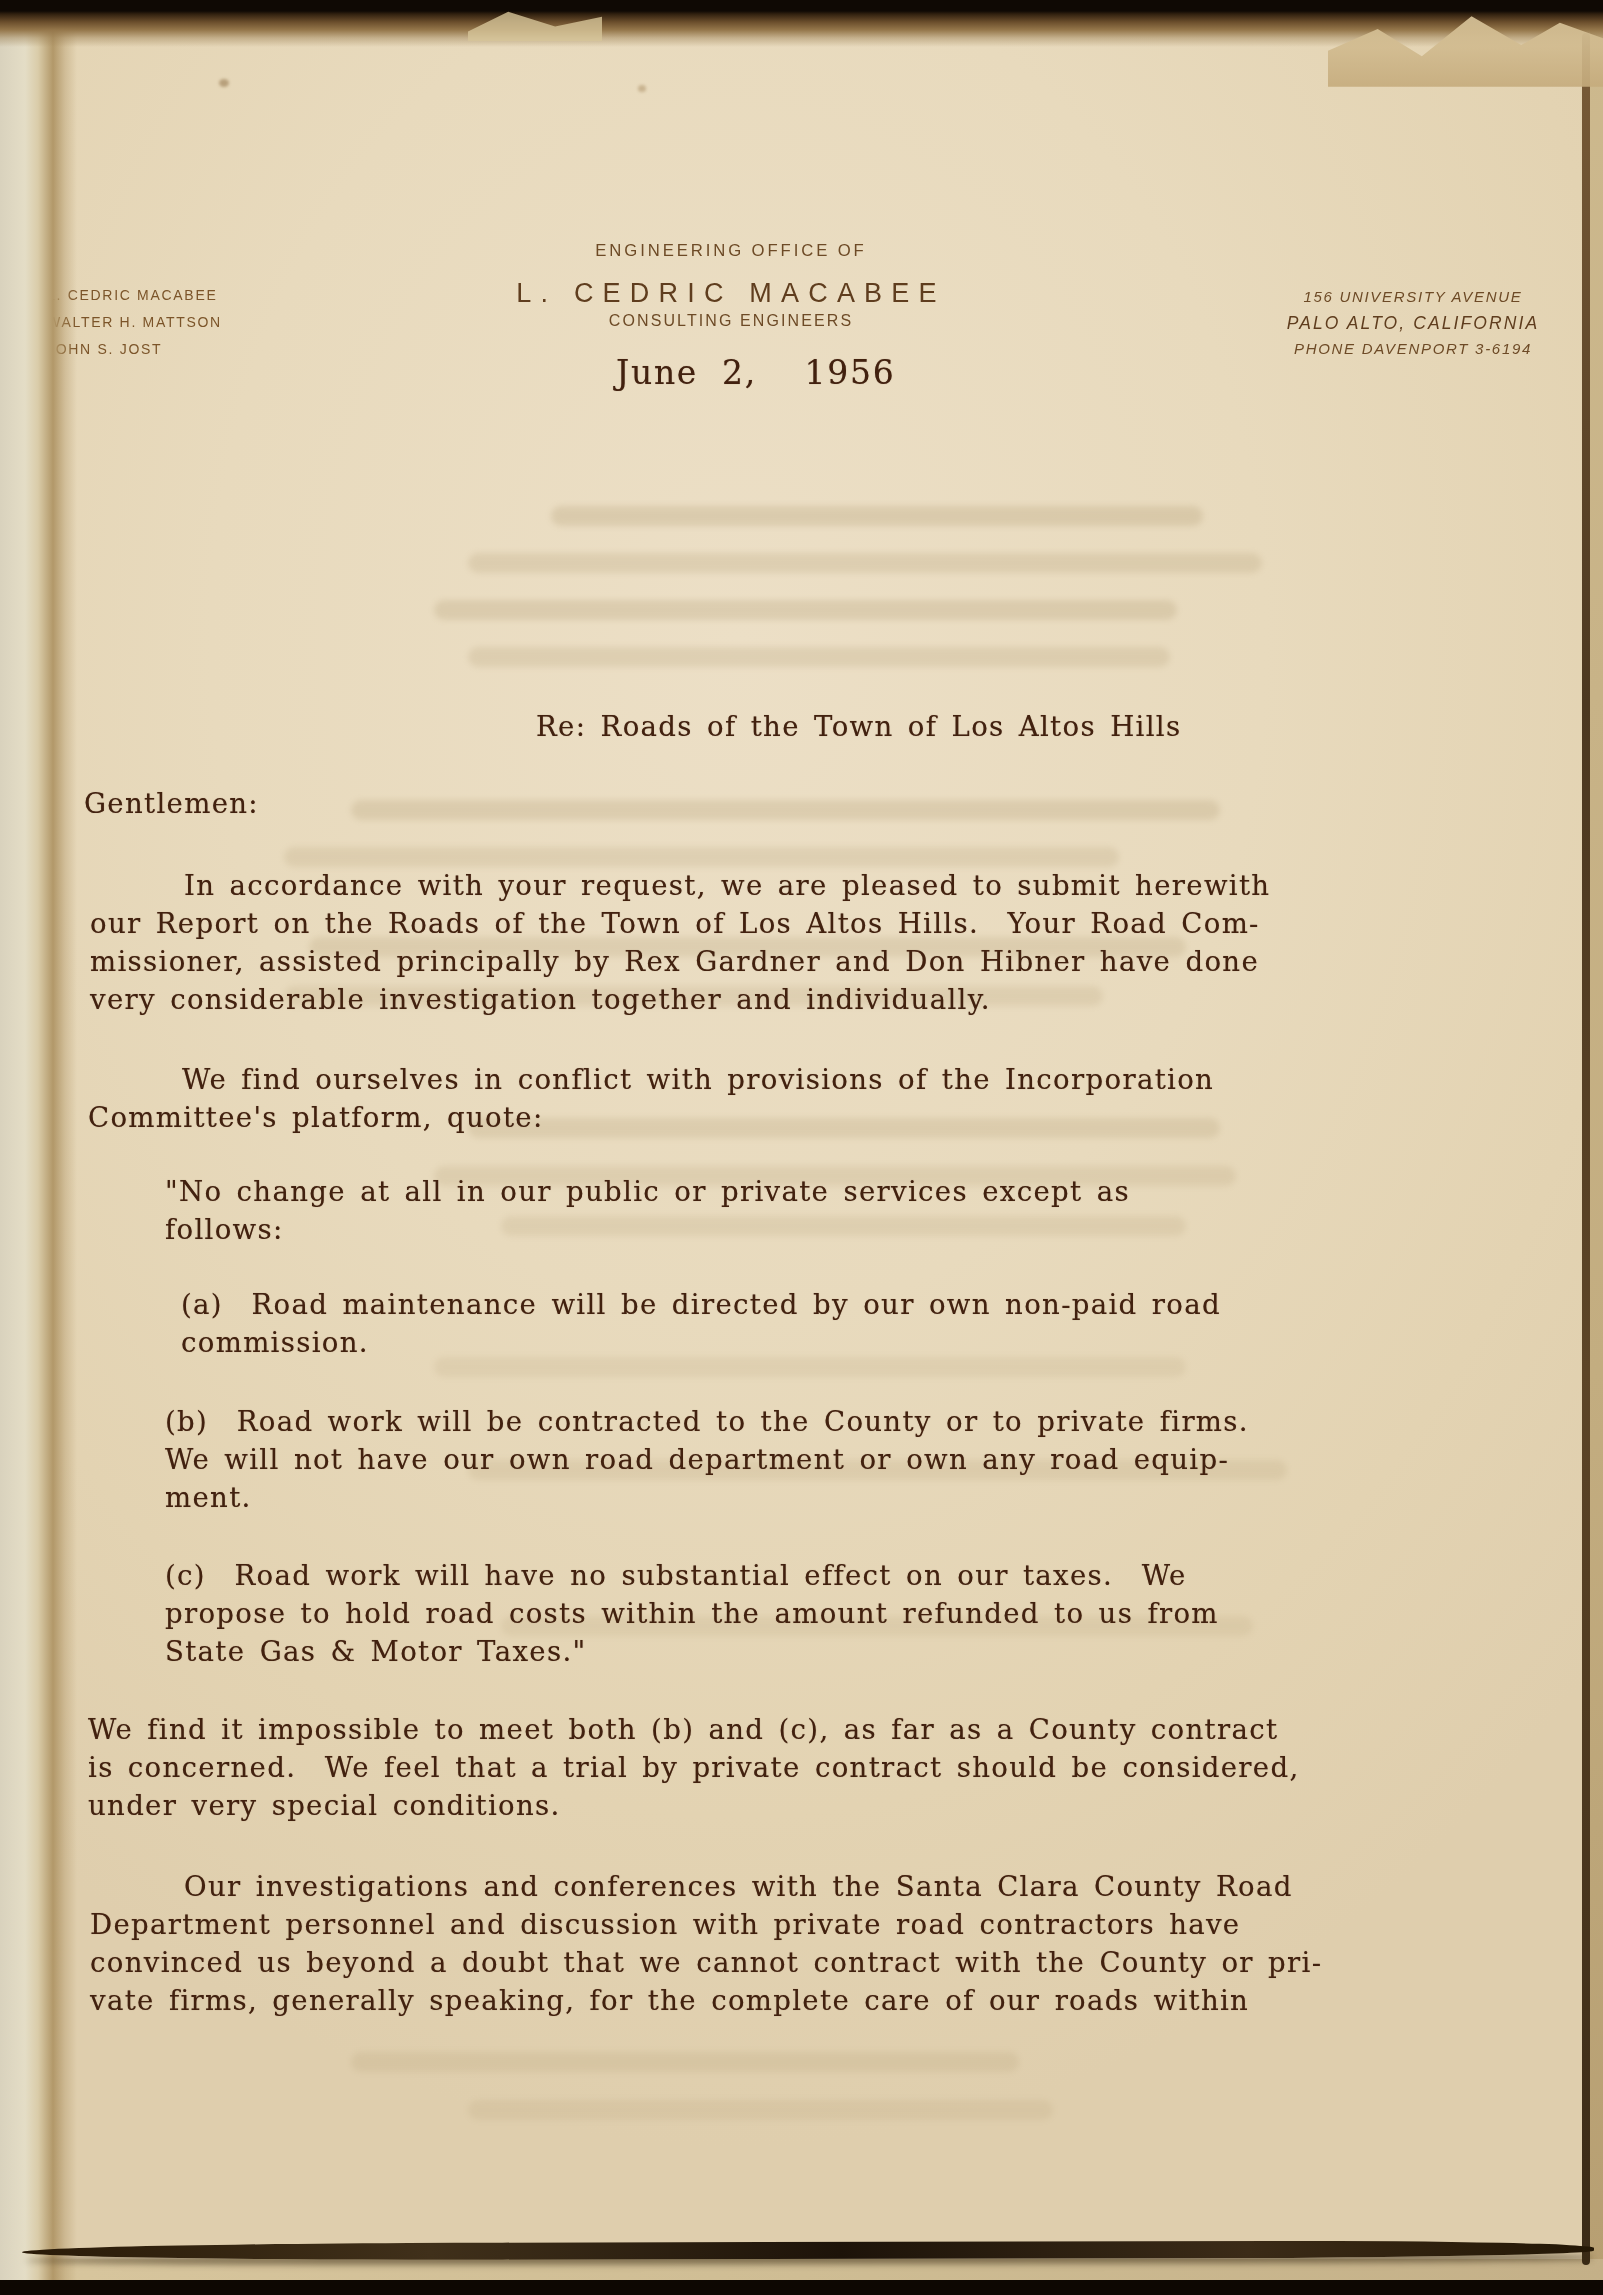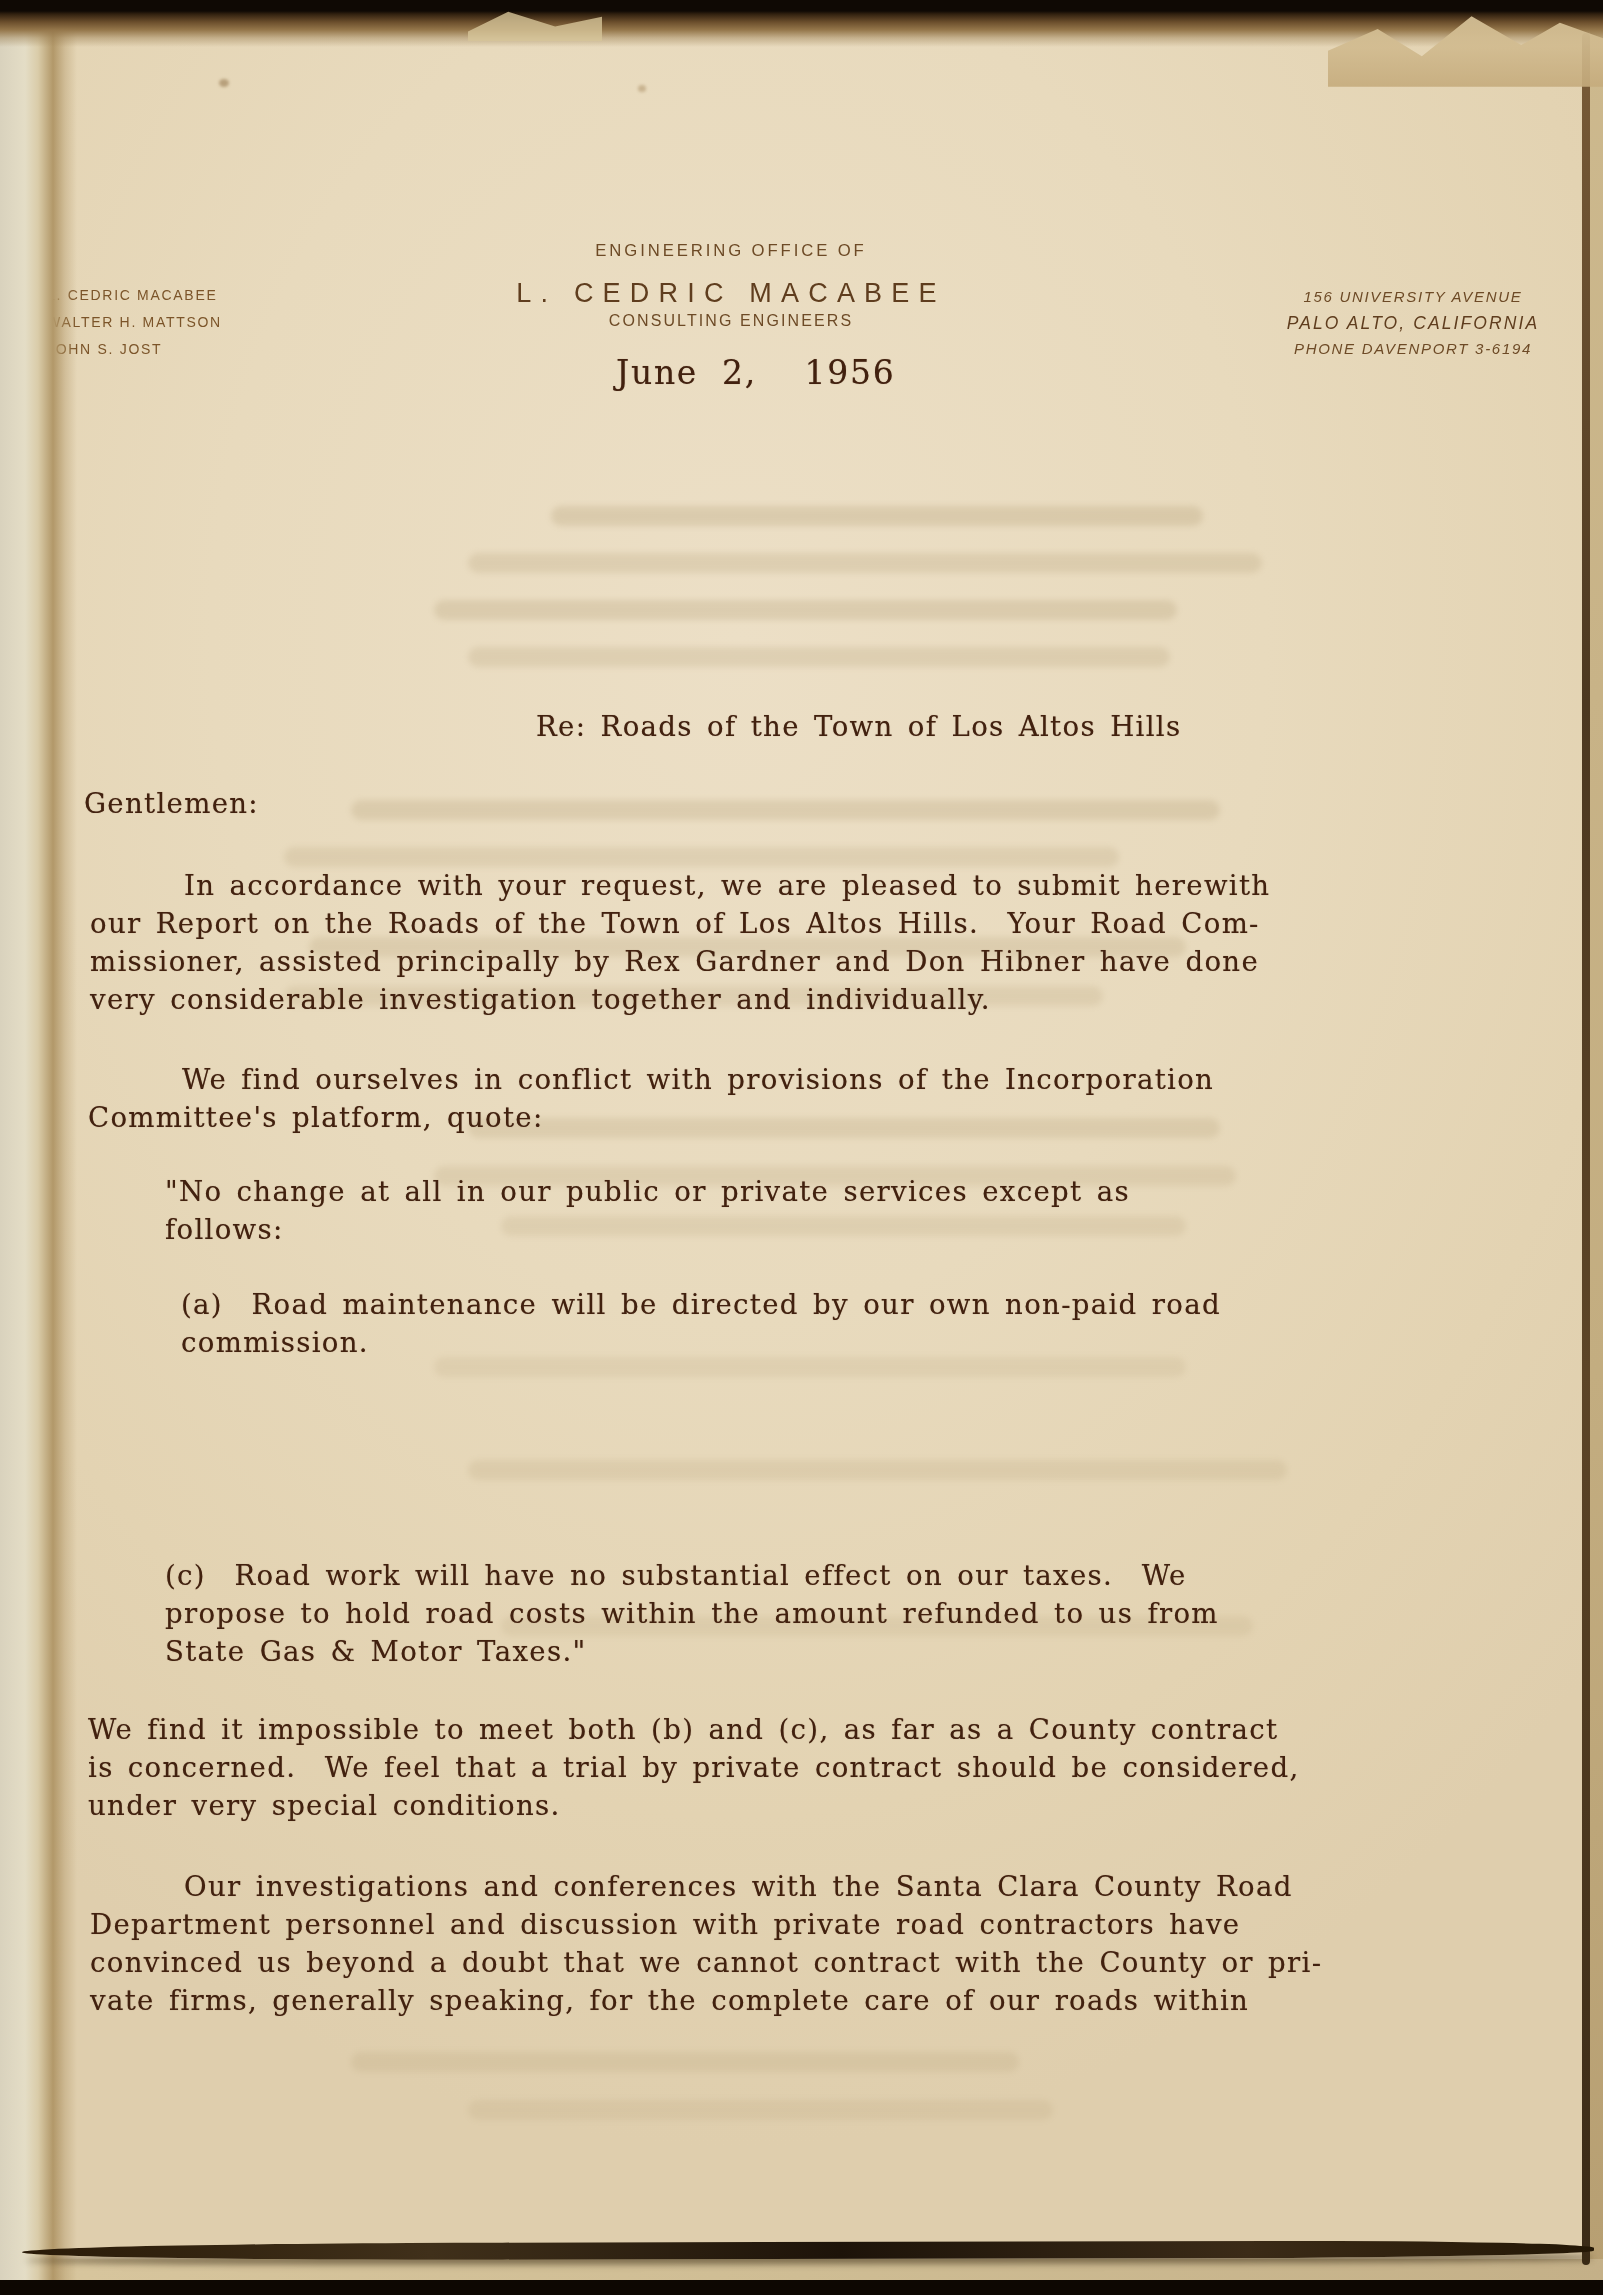--- a/index.html
+++ b/index.html
@@ -128,20 +128,23 @@
   <div class="typewriter p2 indent">We find ourselves in conflict with provisions of the Incorporation
 Committee's platform, quote:</div>
   <div class="typewriter p1 indent">In accordance with your request, we are pleased to submit herewith
 our Report on the Roads of the Town of Los Altos Hills.  Your Road Com-
 missioner, assisted principally by Rex Gardner and Don Hibner have done
 very considerable investigation together and individually.</div>
   <div class="typewriter q-intro">"No change at all in our public or private services except as
 follows:</div>
   <div class="typewriter q-a">(a)  Road maintenance will be directed by our own non-paid road
 commission.</div>
+  <div class="typewriter q-b">(b)  Road work will be contracted to the County or to private firms.
+We will not have our own road department or own any road equip-
+ment.</div>
   <div class="typewriter q-c">(c)  Road work will have no substantial effect on our taxes.  We
 propose to hold road costs within the amount refunded to us from
 State Gas &amp; Motor Taxes."</div>
   <div class="typewriter p3">We find it impossible to meet both (b) and (c), as far as a County contract
 is concerned.  We feel that a trial by private contract should be considered,
 under very special conditions.</div>
   <div class="typewriter p4 indent">Our investigations and conferences with the Santa Clara County Road
 Department personnel and discussion with private road contractors have
 convinced us beyond a doubt that we cannot contract with the County or pri-
 vate firms, generally speaking, for the complete care of our roads within</div>

